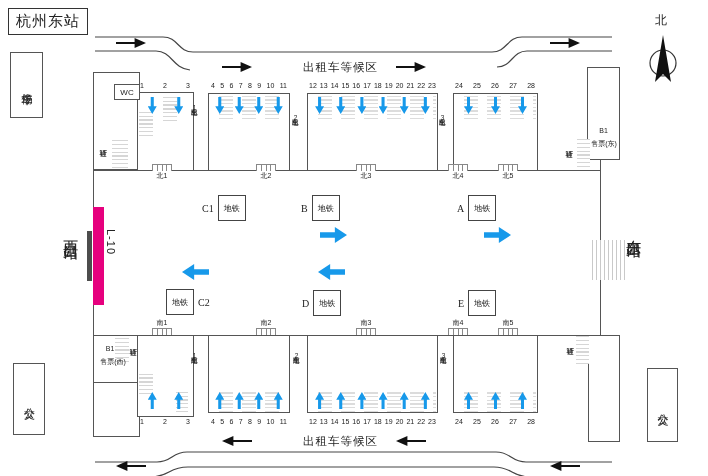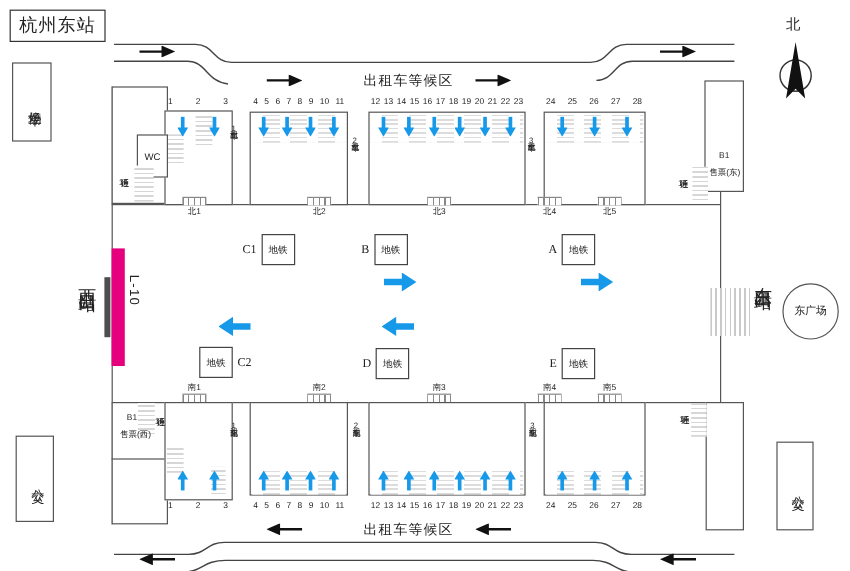--- a/index.html
+++ b/index.html
@@ -1,21 +1,21 @@
 <!DOCTYPE html>
 <html><head>
 <meta charset="utf-8">
 <style>
   html,body{margin:0;padding:0;background:#fff}
   #canvas{position:relative;width:708px;height:476px;background:#fff;overflow:hidden;
           font-family:"Liberation Sans","DejaVu Sans",sans-serif;color:#222}
   .abs{position:absolute}
   .b{position:absolute;border:1px solid #555;background:#fff;box-sizing:border-box}
   .line{position:absolute;background:#555}
-  .cjk{font-family:Liberation Mono, monospace}
+  .cjk{font-family:Liberation Sans, sans-serif}
   .vtext{writing-mode:vertical-rl;text-orientation:upright}
   .vrot{writing-mode:vertical-rl;text-orientation:mixed}
   .center{display:flex;align-items:center;justify-content:center}
   .stairs{position:absolute;background:repeating-linear-gradient(0deg,#d6d6d6 0 1.3px,#fff 1.3px 3.8px)}
   .vstripes{position:absolute;background:repeating-linear-gradient(90deg,#c9c9c9 0 1.4px,#fff 1.4px 4px)}
   .slotstrip{position:absolute;background:
       repeating-linear-gradient(90deg,#fff 0 9px,rgba(255,255,255,0) 9px 23px),
       repeating-linear-gradient(0deg,#dcdcdc 0 1.3px,#fff 1.3px 3.7px)}
   
   #title{left:8px;top:8px;width:80px;height:27px;border:1.5px solid #333;font-size:15px;letter-spacing:1px}
@@ -37,21 +37,21 @@
   #bar-dark{left:87px;top:231px;width:5px;height:50px;background:#4d4d4d}
   #bar-magenta{left:93px;top:207px;width:11px;height:98px;background:#e6007e}
   #bar-label{left:105px;top:229px;font-size:11px;letter-spacing:1px}
   
   #wall-west{left:93px;top:72px;width:1px;height:365px}
   #wall-east{left:600px;top:160px;width:1px;height:175px}
   #wall-north{left:93px;top:170px;width:507px;height:1px}
   #wall-south{left:93px;top:335px;width:507px;height:1px}
   
   #tl-main{left:93px;top:72px;width:47px;height:98px}
-  #wc-box{left:114px;top:112px;width:26px;height:36px;font-size:8px}
+  #wc-box{left:114px;top:84px;width:26px;height:16px;font-size:8px}
   #bl-main{left:93px;top:335px;width:47px;height:102px}
   #bl-divider{left:93px;top:382px;width:47px;height:1px}
   #ticket-east-bldg{left:587px;top:67px;width:33px;height:93px}
   #br-bldg{left:588px;top:335px;width:32px;height:107px}
   .bay{position:absolute;border:1px solid #555;background:#fff;box-sizing:border-box}
   #bt1{left:137px;top:92px;width:57px;height:79px}
   #bt2{left:208px;top:93px;width:82px;height:78px}
   #bt3{left:307px;top:93px;width:131px;height:78px}
   #bt4{left:453px;top:93px;width:85px;height:78px}
   #bb1{left:137px;top:335px;width:57px;height:82px}
@@ -466,16 +466,15 @@
   <div class="abs" id="bar-magenta"></div>
   <div class="abs vrot" id="bar-label">L-10</div>
 
   <div class="abs cjk" id="compass-label">北</div>
   <svg class="abs" style="left:648px;top:35px" width="32" height="52">
     <circle cx="15" cy="28" r="13" fill="none" stroke="#333" stroke-width="1.2"></circle>
     <polygon points="15,0 7,47 15,39 23,47" fill="#111"></polygon>
   </svg>
   <div class="vstripes" id="east-exit-hatch"></div>
   <div class="bigexit vtext cjk" id="exit-east">东出站口</div>
-  <div class="abs plaza center cjk" id="plaza-east">东广场</div>
   <div class="b center vtext cjk" id="bus-east">公交</div>
 
 </div>
 
 </body></html>

